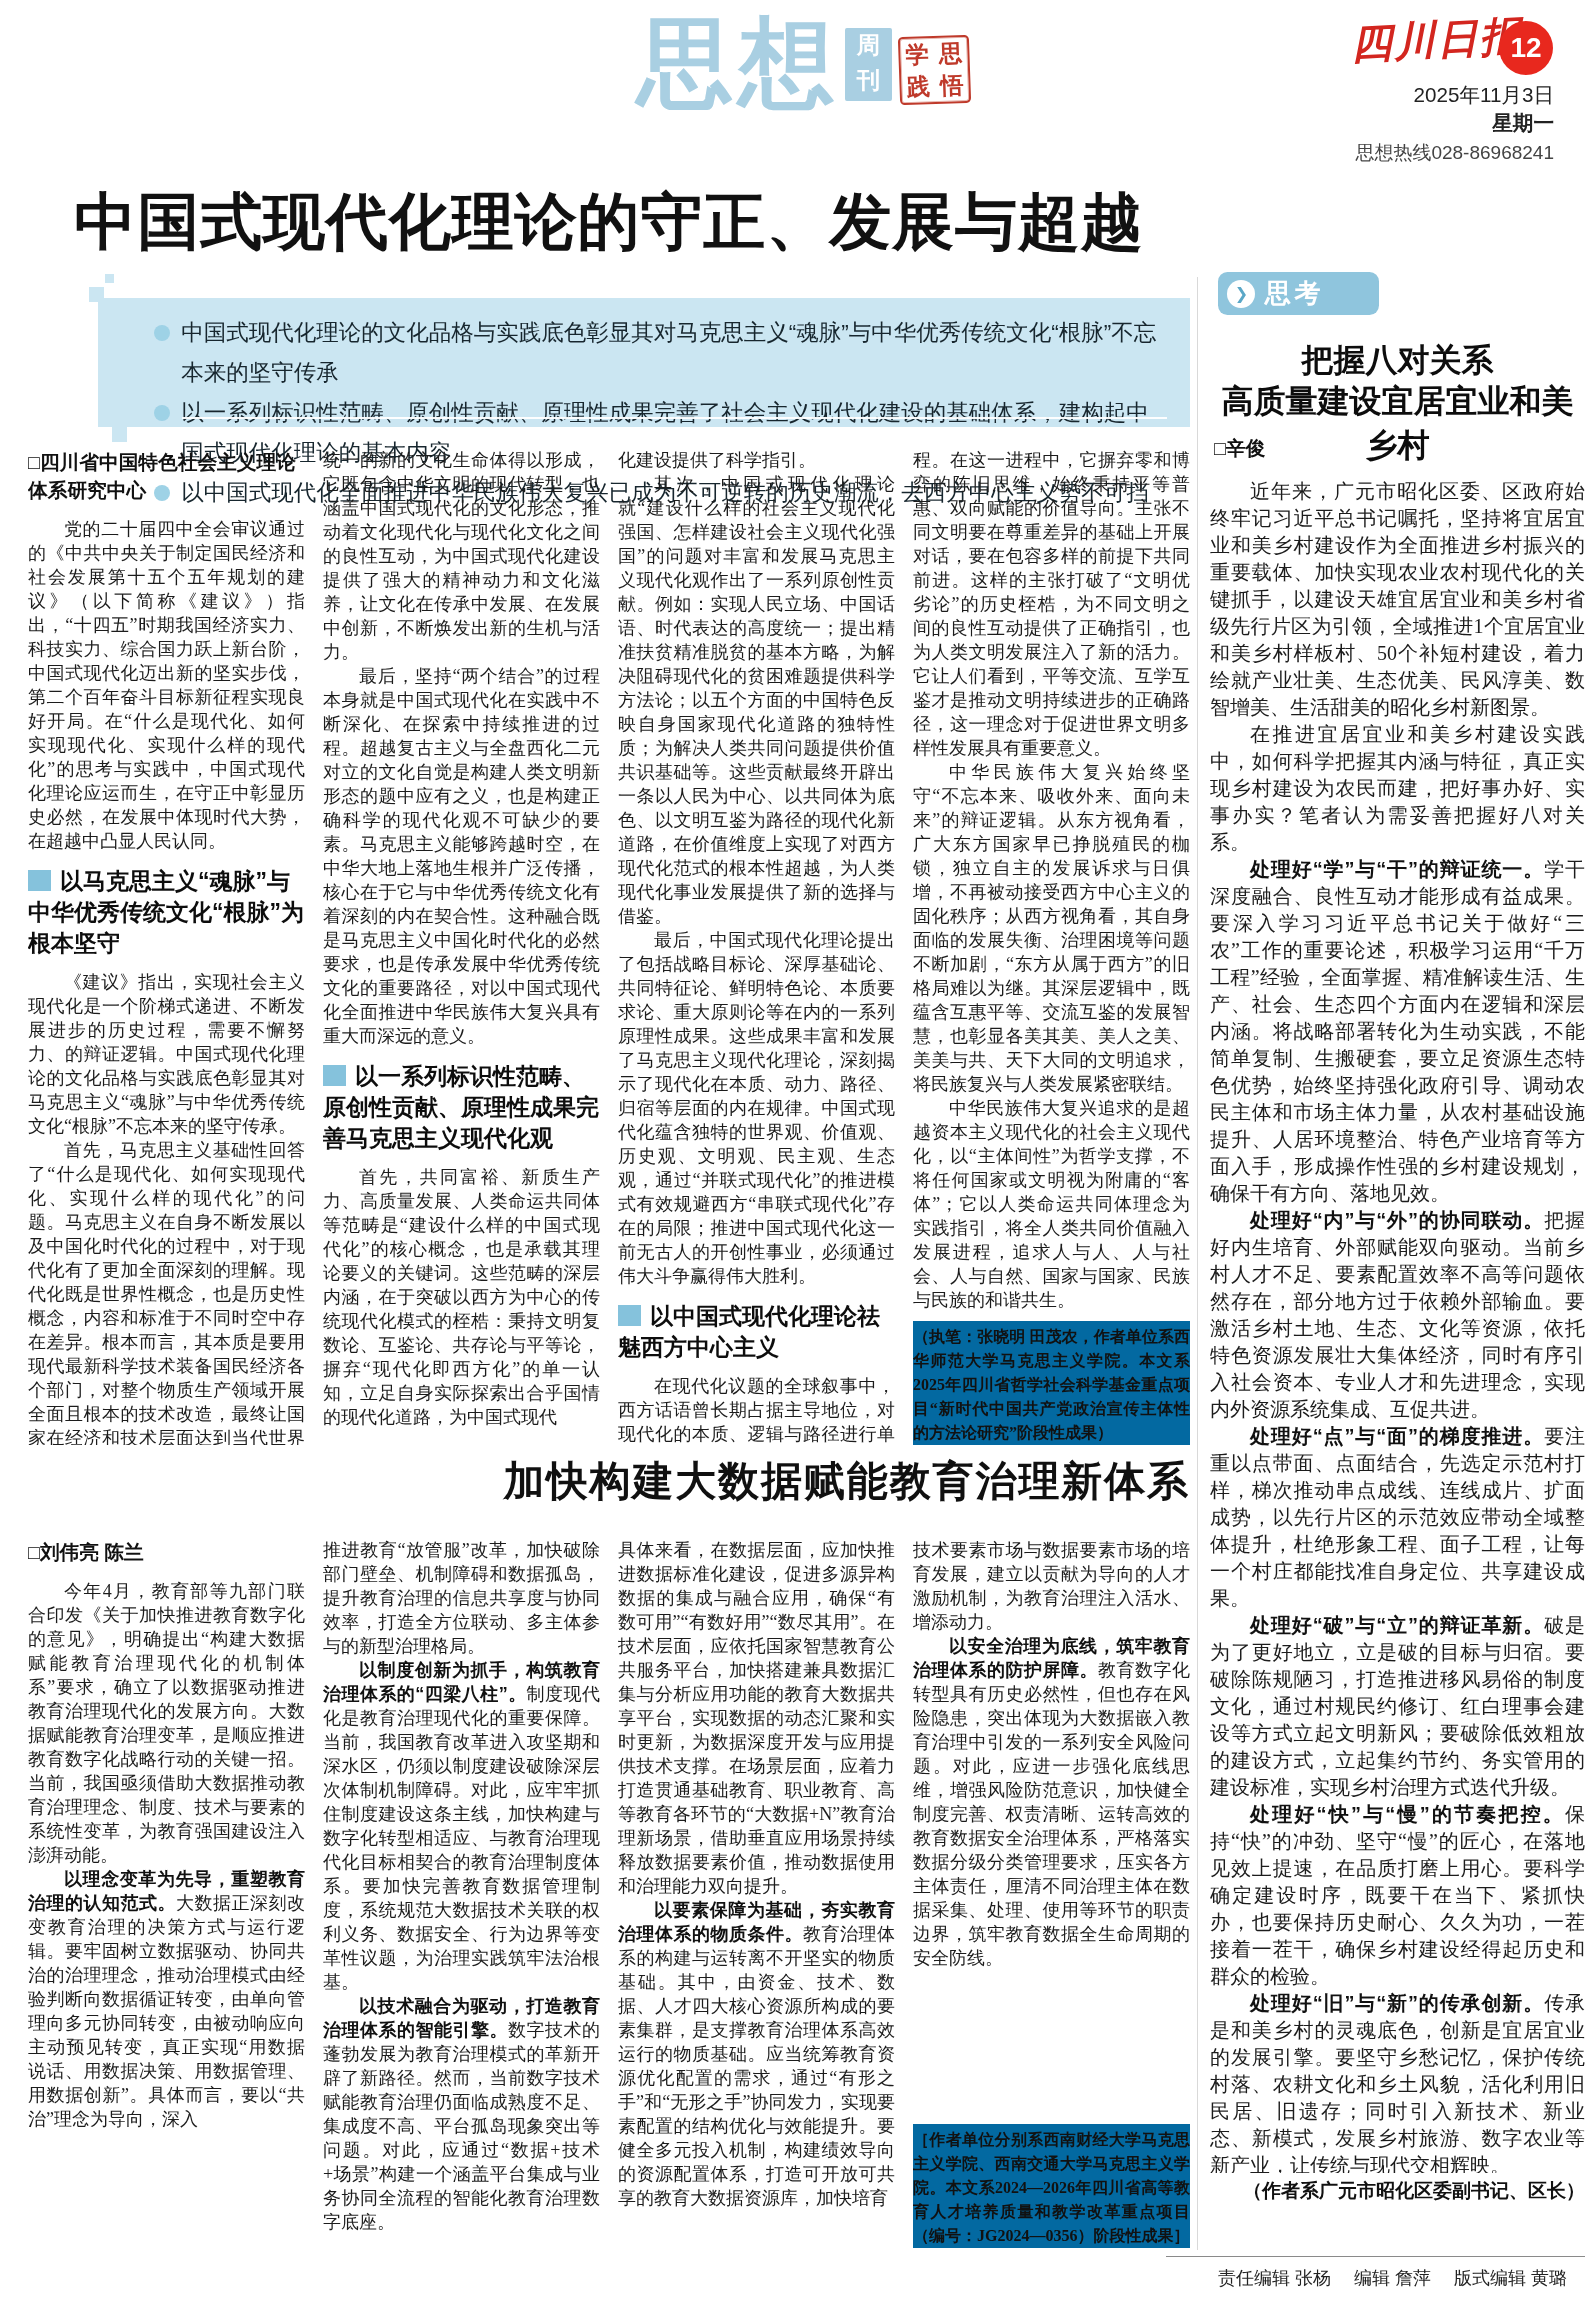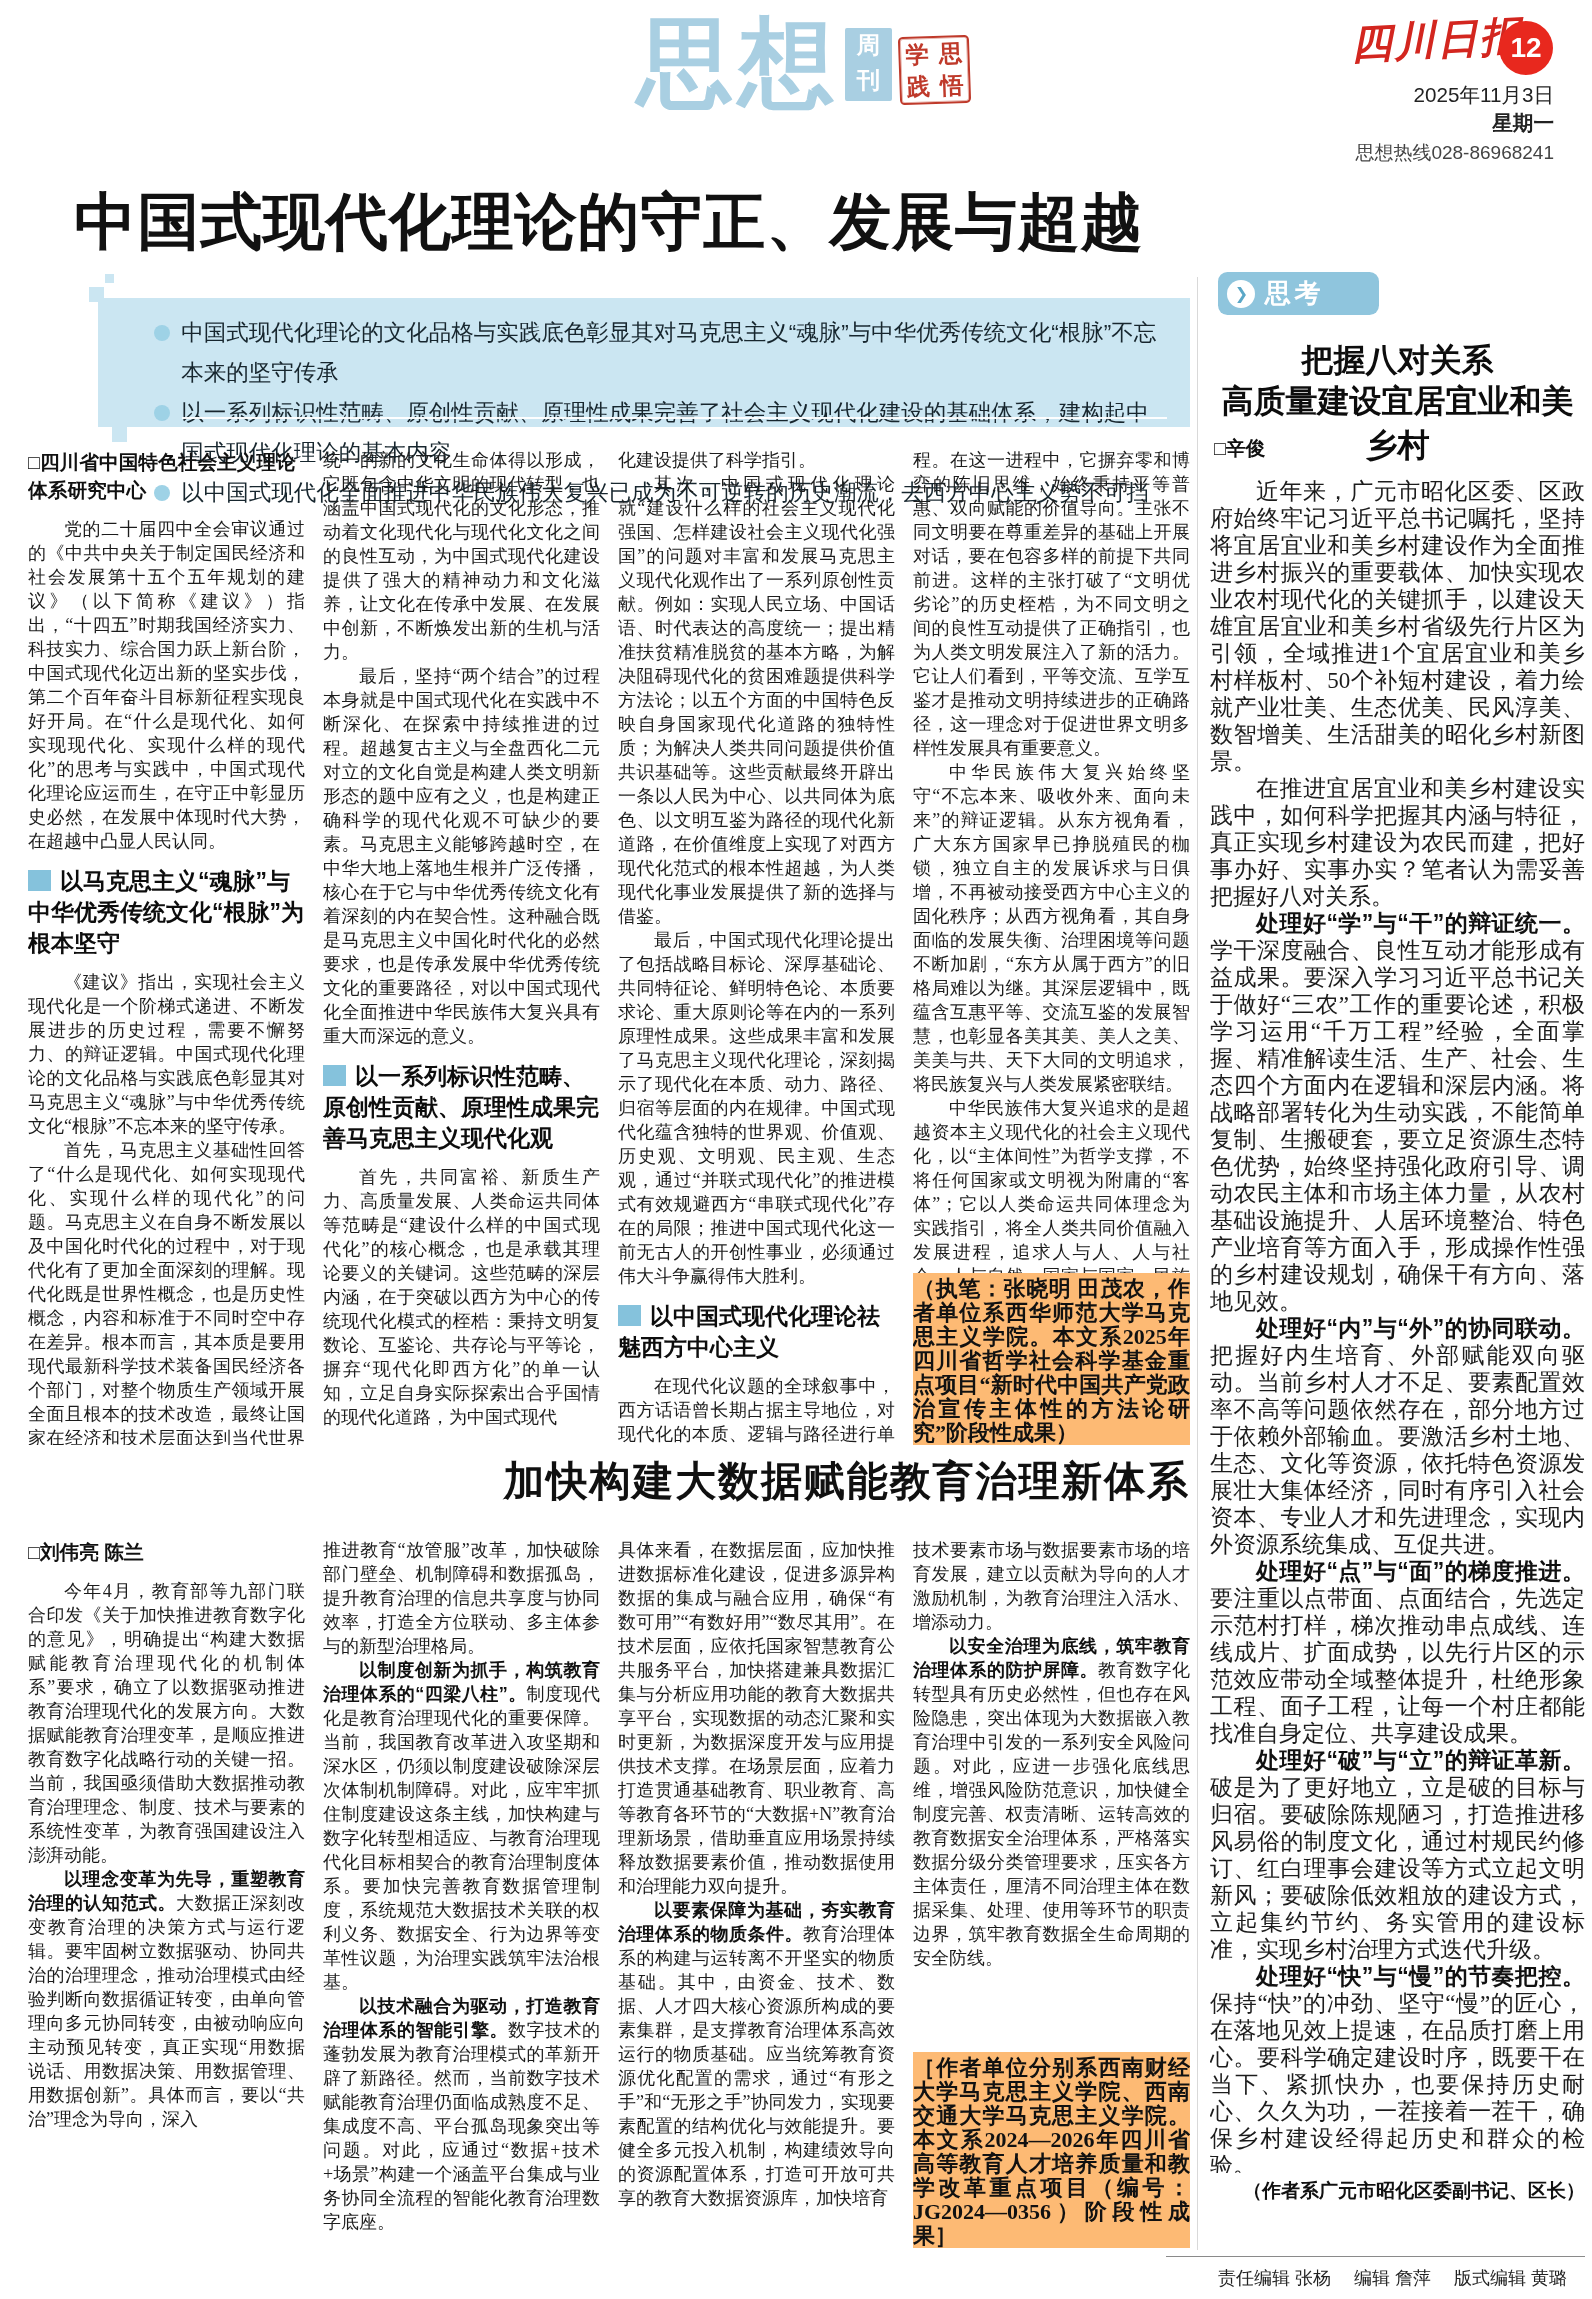--- a/index.html
+++ b/index.html
@@ -48,22 +48,22 @@
   .col{width:277px;flex:0 0 277px;overflow:hidden;position:relative;height:100%;}
   .para{margin:0;font-size:18px;line-height:24px;text-align:justify;text-indent:2em;color:#1c1c1c;}
   .para.cont{text-indent:0;}
   .para b.plead{font-family:"Liberation Sans","DejaVu Sans",sans-serif;font-weight:bold;color:#111;}
   .col-byline{font-family:"Liberation Sans","DejaVu Sans",sans-serif;font-weight:bold;
     font-size:19.7px;line-height:28px;color:#111;margin-bottom:13px;}
   .col-subhead{font-family:"Liberation Sans","DejaVu Sans",sans-serif;font-weight:bold;
     font-size:23px;line-height:31px;color:#0d0d0d;margin:13px 0 11.2px 0;text-align:left;}
   .col-subhead .marker{display:inline-block;width:22.5px;height:20.6px;background:#85c2dc;
     margin-right:9.4px;vertical-align:-1.9px;}
-  .col-attr{position:absolute;bottom:0;left:0;right:0;background:#fdba74;
-    font-size:22px;line-height:24px;font-weight:bold;text-align:justify;color:#111;padding-top:3.7px;}
+  .col-attr{position:absolute;bottom:0;left:0;right:0;background:#0369a1;
+    font-size:16px;line-height:24px;font-weight:bold;text-align:justify;color:#111;padding-top:3.7px;}
 
   
   .bottom-headline{left:28px;top:1454px;width:1162px;text-align:right;font-size:41px;
     font-weight:bold;color:#101010;letter-spacing:1.9px;
     font-family:"Liberation Sans","DejaVu Sans",sans-serif;}
 
   
   .v-rule{left:1197px;top:277px;width:0.9px;height:1973px;background:#d9d9d9;}
   .think-ribbon{left:1218px;top:272px;width:161px;height:43px;background:#8fc5dd;border-radius:9.4px;
     display:flex;align-items:center;gap:9.4px;padding-left:9.4px;box-sizing:border-box;}
@@ -72,21 +72,21 @@
     font-family:"Liberation Sans","DejaVu Sans",sans-serif;}
   .think-label{color:#fff;font-size:26px;font-weight:bold;letter-spacing:3.7px;
     font-family:"Liberation Sans","DejaVu Sans",sans-serif;}
   .sb-title{left:1210px;width:375px;text-align:center;font-size:32px;font-weight:bold;color:#0d0d0d;
     font-family:"Liberation Sans","DejaVu Sans",sans-serif;}
   .sb-title1{top:339px;}
   .sb-title2{top:380px;}
   .sb-byline{left:1214px;top:435px;font-size:19.7px;font-weight:bold;color:#111;
     font-family:"Liberation Sans","DejaVu Sans",sans-serif;}
   .sb-body{left:1210px;top:478px;width:375px;height:1726px;overflow:hidden;position:absolute;}
-  .sb-body .para{font-size:23px;line-height:27px;}
+  .sb-body .para{font-size:20px;line-height:27px;}
   .sb-attr{position:absolute;bottom:0;right:0;left:0;background:#fff;text-align:right;
     font-size:19px;line-height:27px;font-weight:bold;color:#111;padding-top:3.7px;}
 
   
   .footer{left:1166px;top:2256px;width:419px;border-top:0.9px solid #8a8a8a;padding-top:9.4px;
     font-size:18px;color:#222;font-family:"Liberation Sans","DejaVu Sans",sans-serif;
     padding-left:52px;box-sizing:border-box;}
 </style>
 </head>
 <body>

